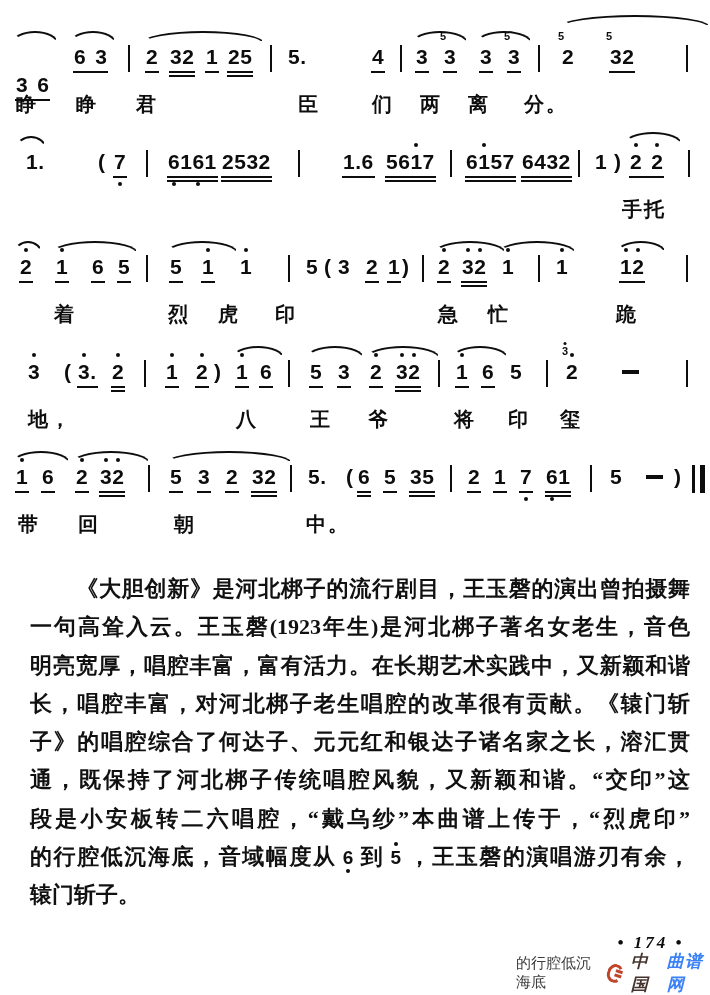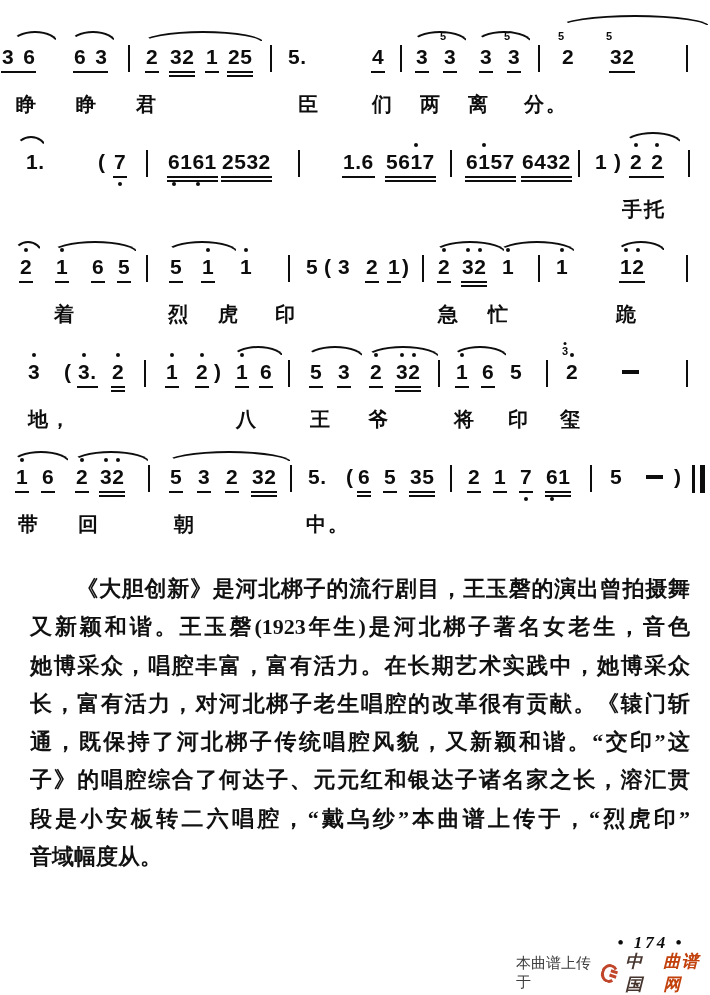--- a/index.html
+++ b/index.html
@@ -56,21 +56,21 @@
 
 <div class="page">
   <div id="music">
       <div class="system" style="top: 45px;">
         <div class="slur" style="left: 12px; width: 46px; top: -14px;"></div>
         <div class="slur" style="left: 70px; width: 46px; top: -14px;"></div>
         <div class="slur" style="left: 142px; width: 122px; top: -14px;"></div>
         <div class="slur" style="left: 412px; width: 56px; top: -14px;"></div>
         <div class="slur" style="left: 476px; width: 56px; top: -14px;"></div>
         <div class="slur" style="left: 560px; width: 150px; top: -30px;"></div>
-        <span class="tok u1" style="left: 2px;"><span class="ch">3</span><span class="gap"></span><span class="ch">6</span></span>
+        <span class="tok u1" style="left: 16px; margin-top: 28px;"><span class="ch">3</span><span class="gap"></span><span class="ch">6</span></span>
         <span class="tok u1" style="left: 74px;"><span class="ch">6</span><span class="gap"></span><span class="ch">3</span></span>
         <div class="barline" style="left: 128px;"></div>
         <span class="tok u1" style="left: 146px;"><span class="ch">2</span></span>
         <span class="tok u2" style="left: 170px;"><span class="ch">3</span><span class="ch">2</span></span>
         <span class="tok u1" style="left: 206px;"><span class="ch">1</span></span>
         <span class="tok u2" style="left: 228px;"><span class="ch">2</span><span class="ch">5</span></span>
         <div class="barline" style="left: 270px;"></div>
         <span class="tok" style="left: 288px;"><span class="ch">5</span><span class="ch">.</span></span>
         <span class="tok u1" style="left: 372px;"><span class="ch">4</span></span>
         <div class="barline" style="left: 400px;"></div>
@@ -217,30 +217,31 @@
         <span class="tok" style="left: 674px;"><span class="ch">)</span></span>
         <div class="bar-final" style="left: 692px;"></div>
         <span class="lyric" style="left: 18px;">带</span>
         <span class="lyric" style="left: 78px;">回</span>
         <span class="lyric" style="left: 174px;">朝</span>
         <span class="lyric" style="left: 306px;">中。</span>
       </div>
     </div>
   <div id="para" class="para">
       <div class="para-line indent">《大胆创新》是河北梆子的流行剧目，王玉磬的演出曾拍摄舞</div>
-      <div class="para-line">又新颖和谐。王玉磬(1923年生)是河北梆子著名女老生，音色</div>
-      <div class="para-line">她博采众，唱腔丰富，富有活力。在长期艺术实践中，她博采众</div>
-      <div class="para-line">长，富有活力，对河北梆子老生唱腔的改革很有贡献。《辕门斩</div>
+      <div class="para-line">一句高耸入云。王玉磬(1923年生)是河北梆子著名女老生，音色</div>
+      <div class="para-line">明亮宽厚，唱腔丰富，富有活力。在长期艺术实践中，又新颖和谐</div>
+      <div class="para-line">长，唱腔丰富，对河北梆子老生唱腔的改革很有贡献。《辕门斩</div>
+      <div class="para-line">子》的唱腔综合了何达子、元元红和银达子诸名家之长，溶汇贯</div>
       <div class="para-line">通，既保持了河北梆子传统唱腔风貌，又新颖和谐。“交印”这</div>
-      <div class="para-line">子》的唱腔综合了何达子、元元红和银达子诸名家之长，溶汇贯</div>
       <div class="para-line">段是小安板转二六唱腔，“戴乌纱”本曲谱上传于，“烈虎印”</div>
-      <div class="para-line last">音域幅度从。</div>
+      <div class="para-line"><span>的行腔低沉海底，音域幅度从</span><span class="inline-note">6<i class="dot lo" style="bottom: -6px;"></i></span><span>到</span><span class="inline-note">5<i class="dot hi" style="top: -6px;"></i></span><span>，王玉磬的演唱游刃有余，</span></div>
+      <div class="para-line last">辕门斩子。</div>
     </div>
 
   <div class="page-num"><span>•</span> <span>174</span> <span>•</span></div>
 
   <div class="watermark">
-    <span class="wm-text">本曲谱上传于</span>
+    <span class="wm-text">的行腔低沉海底</span>
     <span class="logo" id="wm-logo" style="border-color: rgb(192, 69, 42) transparent rgb(192, 69, 42) rgb(192, 69, 42);"></span>
     <span class="site1" id="wm-site1" style="color: rgb(70, 53, 46);">中国</span>
-      <span class="site2" id="wm-site2" style="color: #c2410c;">曲谱网</span>
+      <span class="site2" id="wm-site2" style="color: #3b82f6;">曲谱网</span>
   </div>
 </div>
 
 </body></html>

